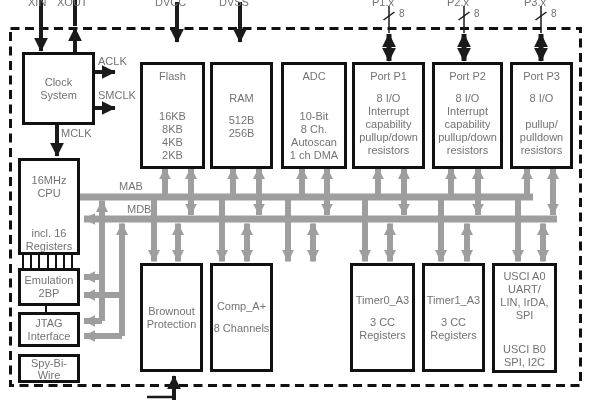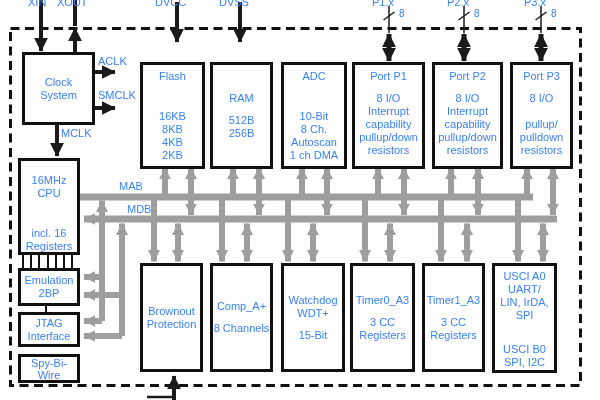--- a/index.html
+++ b/index.html
@@ -1,18 +1,18 @@
 <!DOCTYPE html>
 <html><head>
 <meta charset="utf-8">
 <style>
   html,body{margin:0;padding:0;background:#fff;}
   #canvas{
     position:relative;width:600px;height:400px;overflow:hidden;background:#fff;
-    font-family:"Liberation Sans","DejaVu Sans",sans-serif;color:#3b82f6;
+    font-family:"Liberation Sans","DejaVu Sans",sans-serif;color:#737373;
   }
   .blk{
     position:absolute;box-sizing:border-box;border:3px solid #111;background:#fff;
     display:flex;flex-direction:column;align-items:center;text-align:center;
     font-size:11px;line-height:13px;z-index:3;
   }
   .blk .t,.blk .d{white-space:pre-line;}
   .lay-top{justify-content:flex-start;padding-top:5px;}
   .lay-top27{justify-content:flex-start;padding-top:27px;}
   .lay-center{justify-content:center;}
@@ -229,25 +229,20 @@
   <div class="blk lay-center" style="left:140px;top:263px;width:63px;height:109px;">
     <div class="t">Brownout
 Protection</div>
   </div>
 
   <div class="blk lay-center gap13" style="left:210px;top:263px;width:63px;height:109px;">
     <div class="t">Comp_A+</div>
     <div class="d">8 Channels</div>
   </div>
 
-  <div class="blk lay-center gap13" style="left:281px;top:263px;width:64px;height:109px;">
-    <div class="t">Watchdog
-WDT+</div>
-    <div class="d">15-Bit</div>
-  </div>
 
   <div class="blk lay-center gap13" style="left:350px;top:263px;width:65px;height:109px;">
     <div class="t">Timer0_A3</div>
     <div class="d">3 CC
 Registers</div>
   </div>
 
   <div class="blk lay-center gap13" style="left:422px;top:263px;width:63px;height:109px;">
     <div class="t">Timer1_A3</div>
     <div class="d">3 CC

